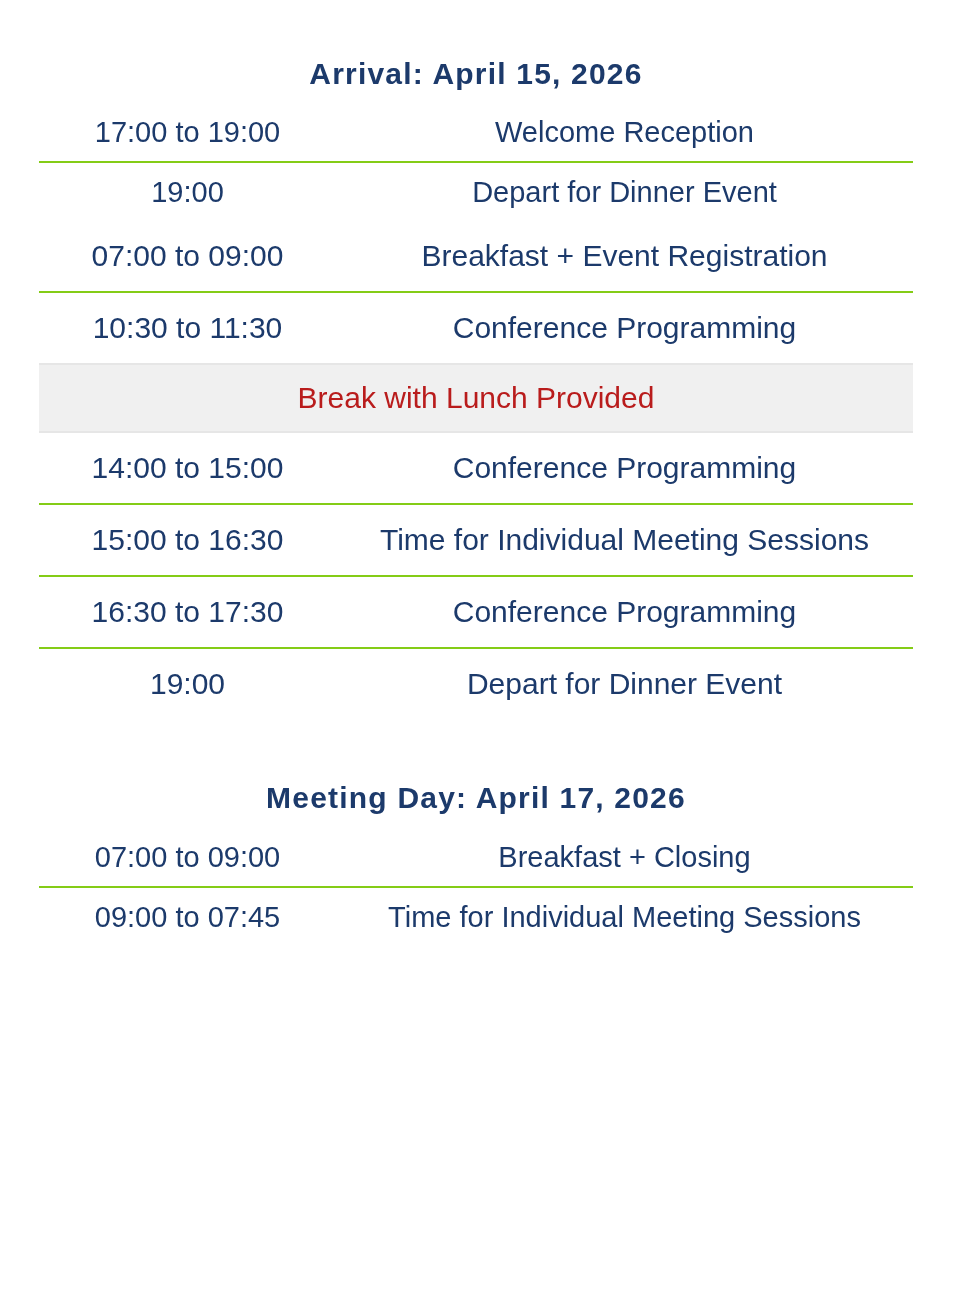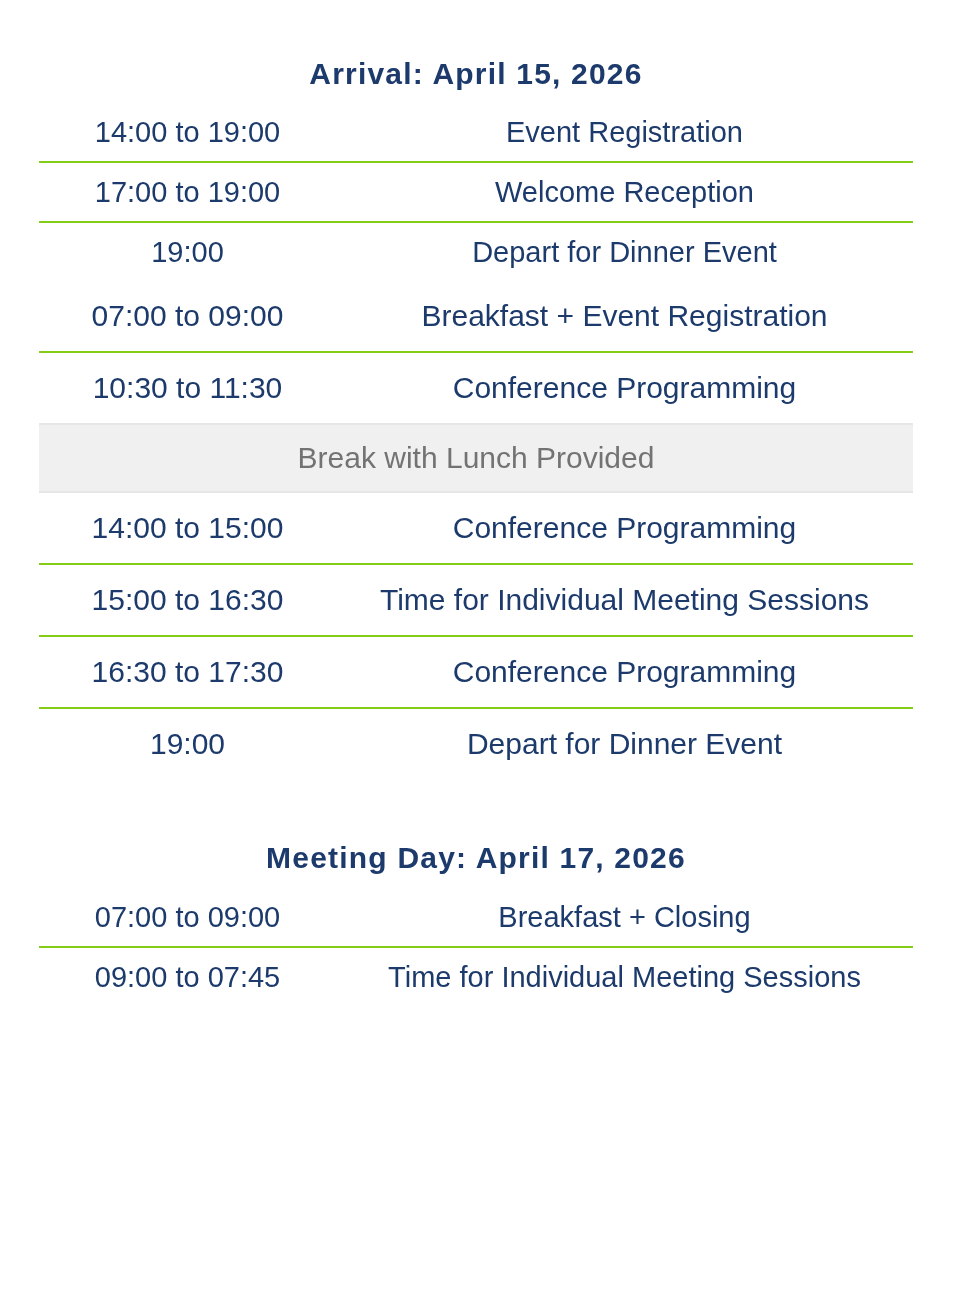--- a/index.html
+++ b/index.html
@@ -83,21 +83,21 @@
     height: 70px;
     font-size: 30px;
     line-height: 70px;
   }
 
   
   .row-break > .cell-break {
     background: #f0f0f0;
     border-top: 2px solid #e6e6e6;
     border-bottom: 2px solid #e6e6e6;
-    color: #737373;
+    color: #b91c1c;
     text-align: center;
     font-size: 30px;
     height: 66px;
     line-height: 66px;
     padding: 0;
   }
   .row-break + .row > .cell {
     border-top: none;
   }
 </style>
@@ -107,24 +107,20 @@
 <div class="agenda">
 
   <div class="section section-arrival">
     <div class="section-heading">Arrival: April 15, 2026</div>
     <table class="table table-compact">
       <colgroup>
         <col class="col-time">
         <col class="col-activity">
       </colgroup>
       <tbody>
-        <tr class="row">
-          <td class="cell cell-time">14:00 to 19:00</td>
-          <td class="cell cell-activity">Event Registration</td>
-        </tr>
         <tr class="row">
           <td class="cell cell-time">17:00 to 19:00</td>
           <td class="cell cell-activity">Welcome Reception</td>
         </tr>
         <tr class="row">
           <td class="cell cell-time">19:00</td>
           <td class="cell cell-activity">Depart for Dinner Event</td>
         </tr>
       </tbody>
     </table>

